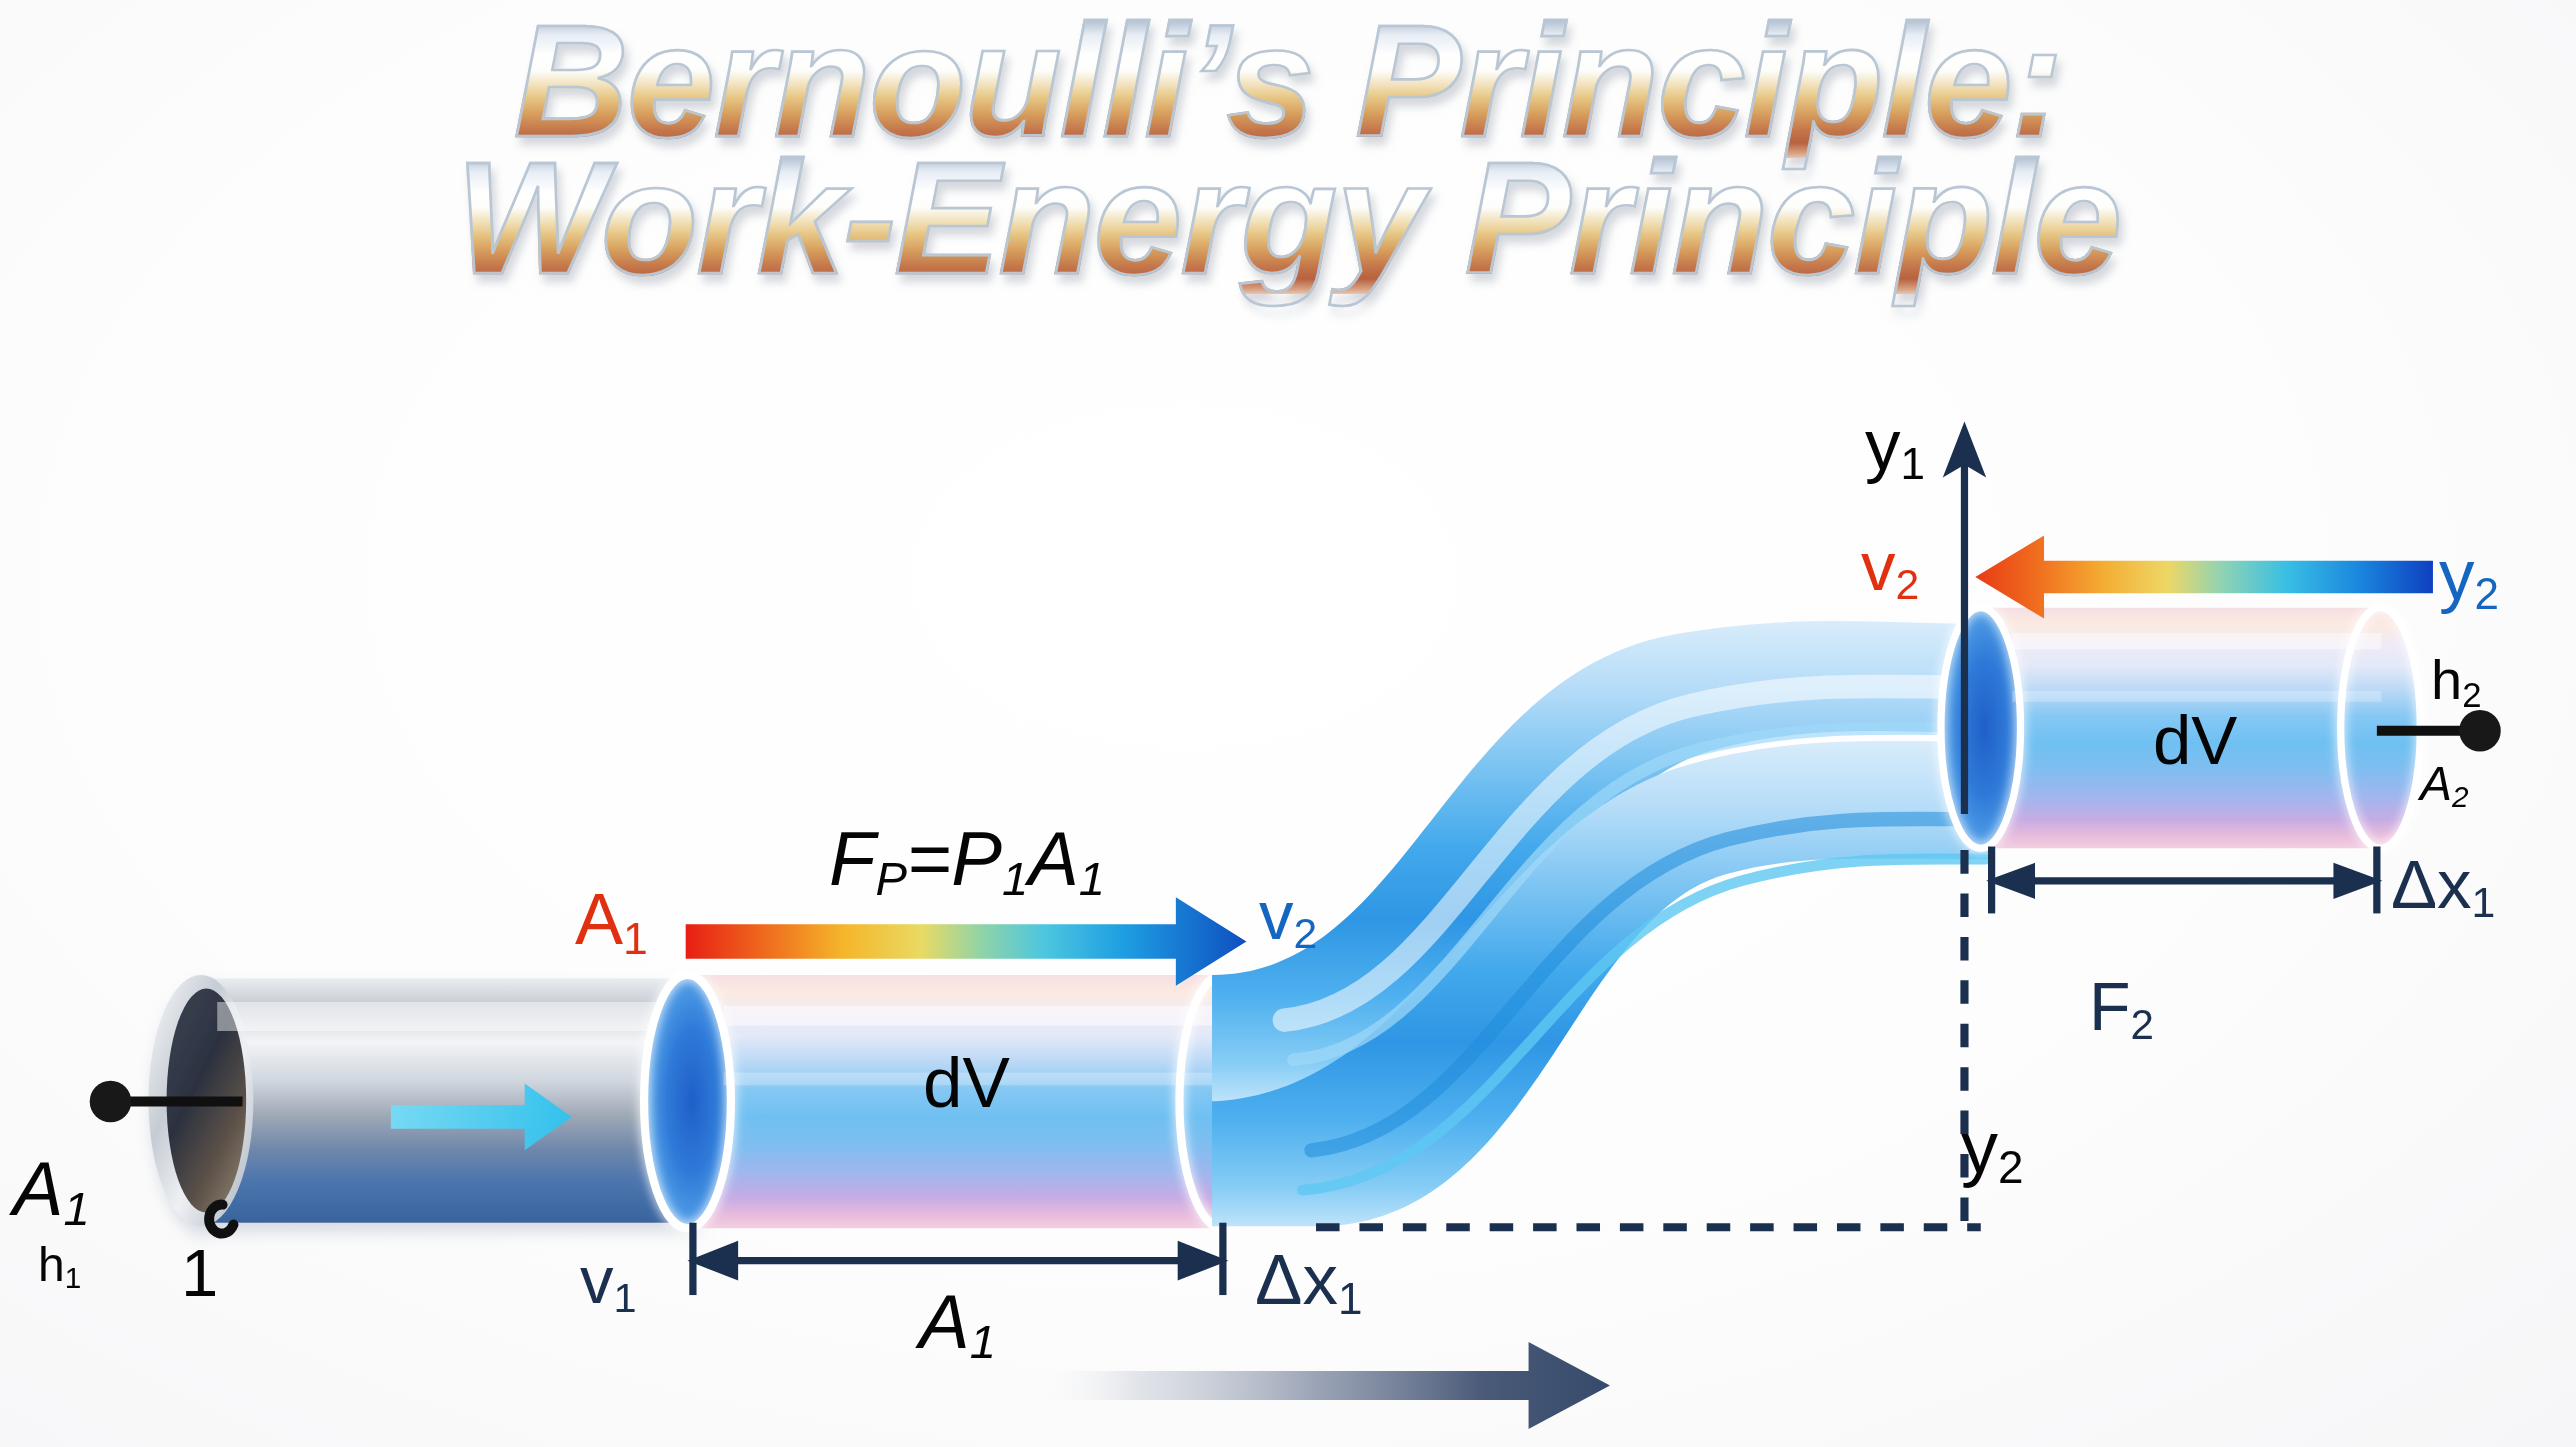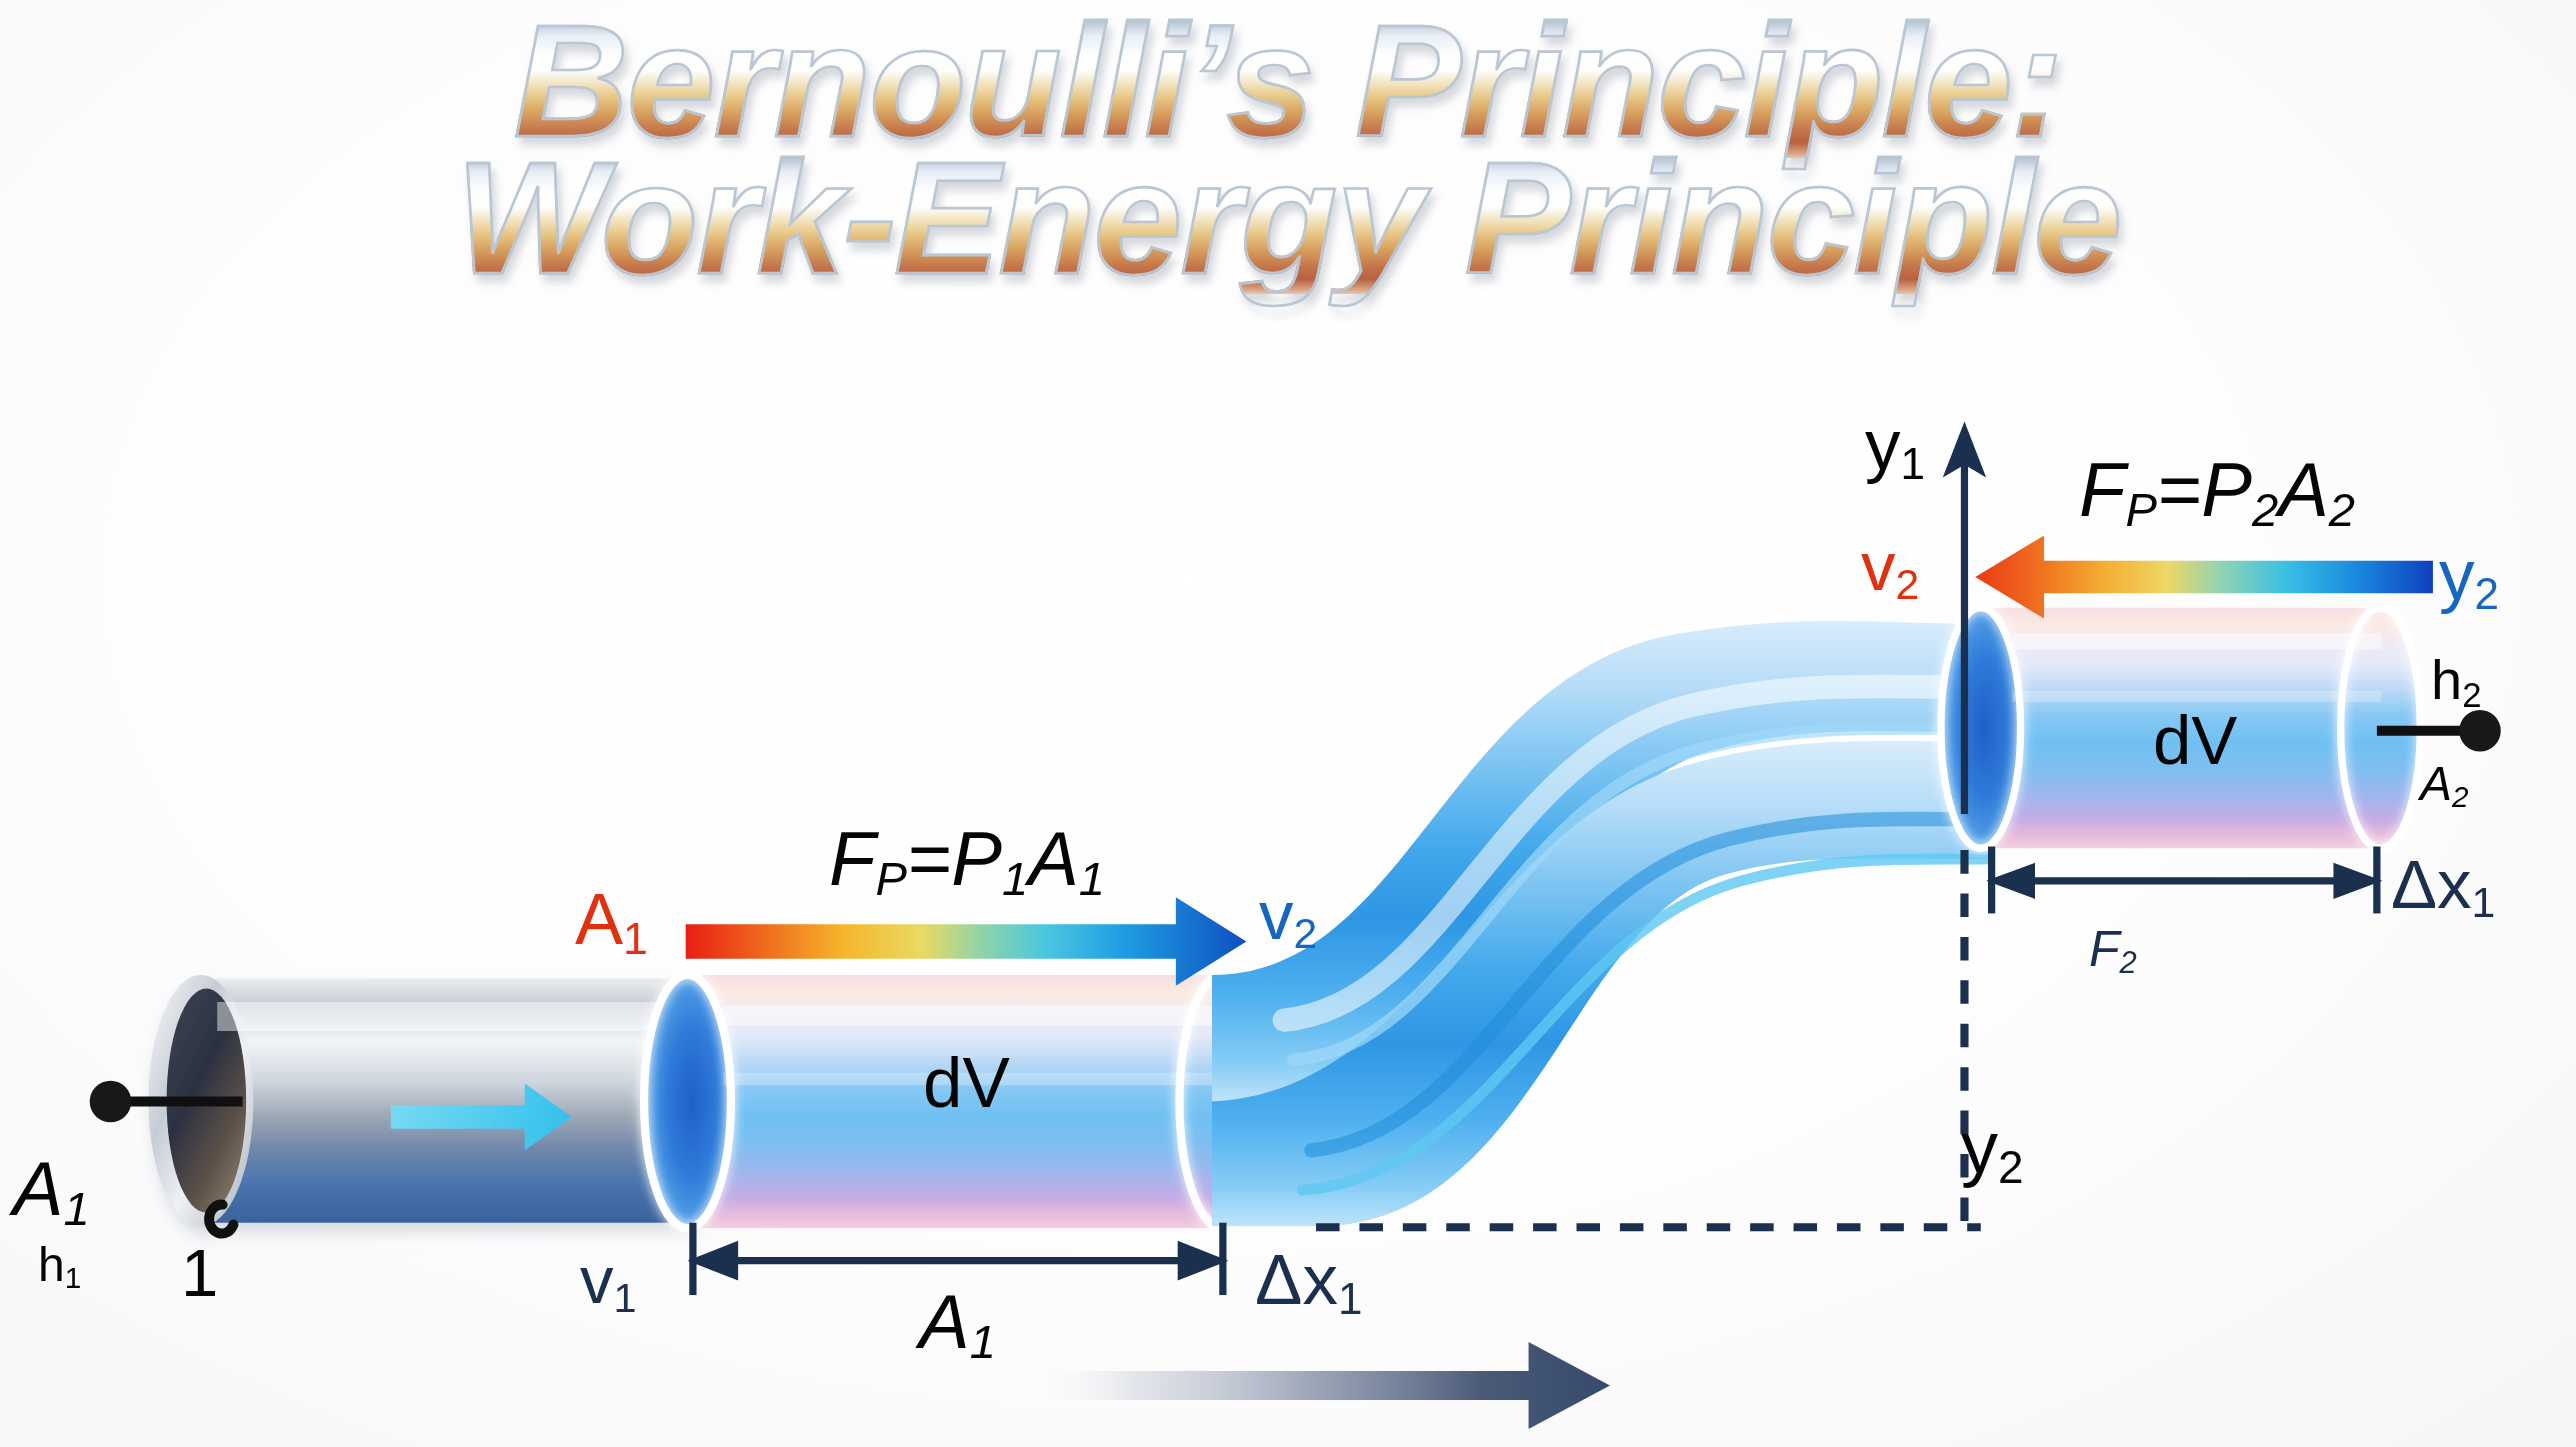--- a/index.html
+++ b/index.html
@@ -100,21 +100,21 @@
   #lbl-y1        { left: 1865px; top: 409px;  font-size: 71px; }
   #lbl-v2-red    { left: 1861px; top: 532px;  font-size: 69px; }
   #lbl-FP2       { left: 2079px; top: 452px;  font-size: 76px; }
   #lbl-y2-blue   { left: 2439px; top: 539px;  font-size: 71px; }
 
   #lbl-h2        { left: 2431px; top: 644px;  font-size: 56px; margin-top: 8px; }
   #lbl-A2        { left: 2420px; top: 760px;  font-size: 48px; font-style: italic; }
 
   #lbl-dV-2      { left: 2153px; top: 706px;  font-size: 69px; }
 
-  #lbl-F2        { left: 2089px; top: 924px; font-size: 50px; font-style: italic; }
+  #lbl-F2        { left: 2089px; top: 972px; font-size: 68px; }
   #lbl-dx1-right { left: 2391px; top: 850px;  font-size: 69px; }
 
   #lbl-y2-navy   { left: 1961px; top: 1111px; font-size: 74px; }
 </style>
 </head>
 <body>
 
 <div id="stage">
 
   <div id="title-block">
@@ -372,23 +372,20 @@
   <div class="lbl navy" id="lbl-dx1-left">
     <span>Δx</span><sub>1</sub>
   </div>
 
   <div class="lbl" id="lbl-y1">
     <span>y</span><sub>1</sub>
   </div>
   <div class="lbl red" id="lbl-v2-red">
     <span>v</span><sub>2</sub>
   </div>
-  <div class="lbl it" id="lbl-FP2">
-    <span>F</span><sub>P</sub><span>=P</span><sub>2</sub><span>A</span><sub>2</sub>
-  </div>
   <div class="lbl blue" id="lbl-y2-blue">
     <span>y</span><sub>2</sub>
   </div>
 
   <div class="lbl" id="lbl-h2">
     <span>h</span><sub>2</sub>
   </div>
   <div class="lbl" id="lbl-A2">
     <span>A</span><sub>2</sub>
   </div>

